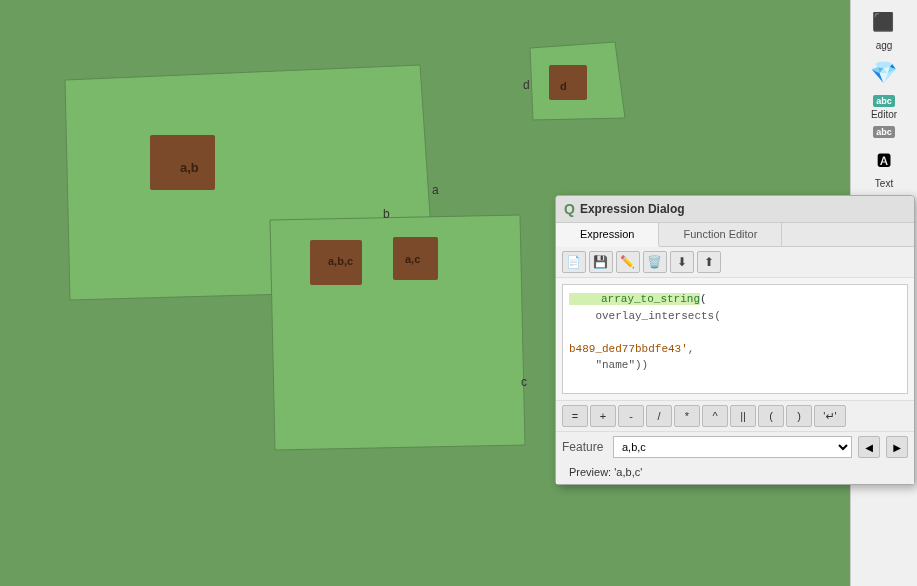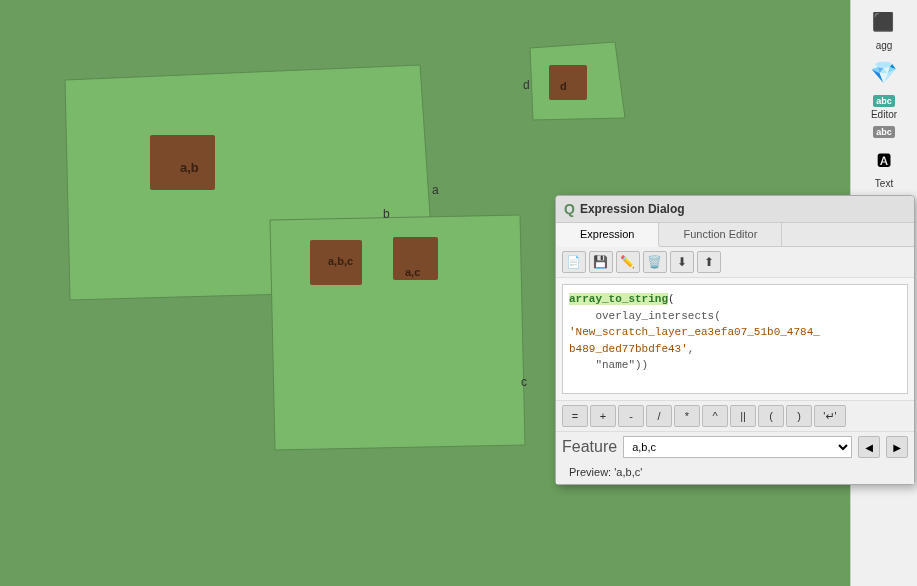--- a/index.html
+++ b/index.html
@@ -148,22 +148,23 @@
       font-family: 'Courier New', monospace;
       font-size: 11px;
       min-height: 110px;
       line-height: 1.5;
       color: #333;
       position: relative;
     }
 
     .code-func {
       color: #2d7a2d;
-      font-weight: bold;
+      font-weight: normal;
       background: #d4f0b0;
+      padding-left: 32px;
     }
 
     .code-paren {
       color: #333;
     }
 
     .code-indent {
       color: #555;
     }
 
@@ -198,21 +199,21 @@
     .feature-row {
       display: flex;
       align-items: center;
       padding: 4px 6px;
       gap: 6px;
       background: #f0f0f0;
       border-top: 1px solid #ddd;
     }
 
     .feature-label {
-      font-size: 16px;
+      font-size: 12px;
       color: #555;
       min-width: 45px;
     }
 
     .feature-select {
       flex: 1;
       height: 22px;
       font-size: 11px;
       border: 1px solid #bbb;
       background: white;
@@ -269,21 +270,21 @@
 
     <rect x="393" y="237" width="45" height="43" fill="#7a4a2a" rx="2"></rect>
 
     <polygon points="530,48 615,42 625,118 533,120" fill="#7ab86a" stroke="#5a8a50" stroke-width="1"></polygon>
 
     <rect x="549" y="65" width="38" height="35" fill="#7a4a2a" rx="2"></rect>
   </svg>
 
   <div class="label-a" style="top:160px; left:180px; font-size:13px; font-weight:bold; color:#3a2010;">a,b</div>
   <div class="label-a" style="top:255px; left:328px; font-size:11px; font-weight:bold; color:#3a2010;">a,b,c</div>
-  <div class="label-a" style="top:266px; left:405px; font-size:11px; font-weight:bold; color:#3a2010;text-align:center;">a,c</div>
+  <div class="label-a" style="top:253px; left:405px; font-size:11px; font-weight:bold; color:#3a2010;text-align:center;">a,c</div>
   <div class="label-a" style="top:80px; left:560px; font-size:11px; font-weight:bold; color:#3a2010;">d</div>
 
   <div class="label-a" style="top:183px; left:432px; font-size:12px; color:#333;">a</div>
   <div class="label-a" style="top:207px; left:383px; font-size:12px; color:#333;">b</div>
   <div class="label-a" style="top:375px; left:521px; font-size:12px; color:#333;">c</div>
   <div class="label-a" style="top:78px; left:523px; font-size:12px; color:#333;">d</div>
 </div>
 
 <div class="right-panel">
   <div class="panel-item">
@@ -328,21 +329,21 @@
     <div class="toolbar-btn" title="Save">💾</div>
     <div class="toolbar-btn" title="Edit">✏️</div>
     <div class="toolbar-btn" title="Delete">🗑️</div>
     <div class="toolbar-btn" title="Import">⬇</div>
     <div class="toolbar-btn" title="Export">⬆</div>
   </div>
 
   <div class="code-editor">
     <span class="code-func">array_to_string</span><span class="code-paren">(</span><br>
     <span class="code-indent">&nbsp;&nbsp;&nbsp;&nbsp;overlay_intersects(</span><br>
-    <span class="code-string">'New_scratch_layer_ea3efa07_51b0_4784_</span><br>
+    <br>
     <span class="code-string">b489_ded77bbdfe43'</span><span class="code-indent">,</span><br>
     <span class="code-indent">&nbsp;&nbsp;&nbsp;&nbsp;"name"))</span>
   </div>
 
   <div class="op-row">
     <div class="op-btn">=</div>
     <div class="op-btn">+</div>
     <div class="op-btn">-</div>
     <div class="op-btn">/</div>
     <div class="op-btn">*</div>

